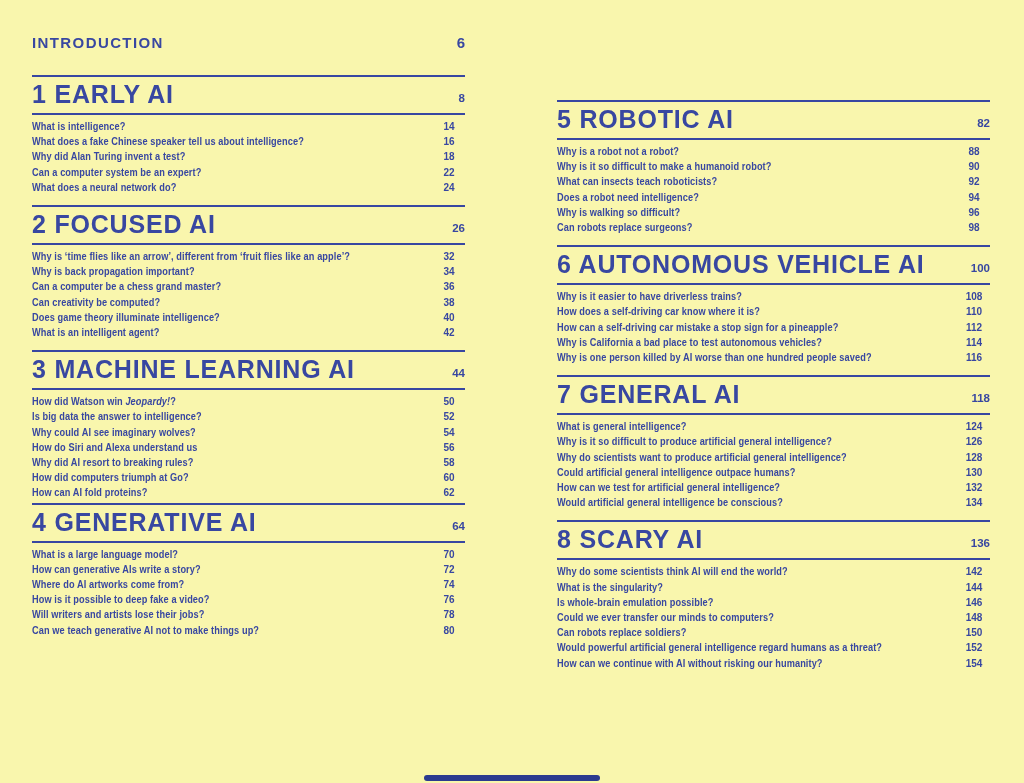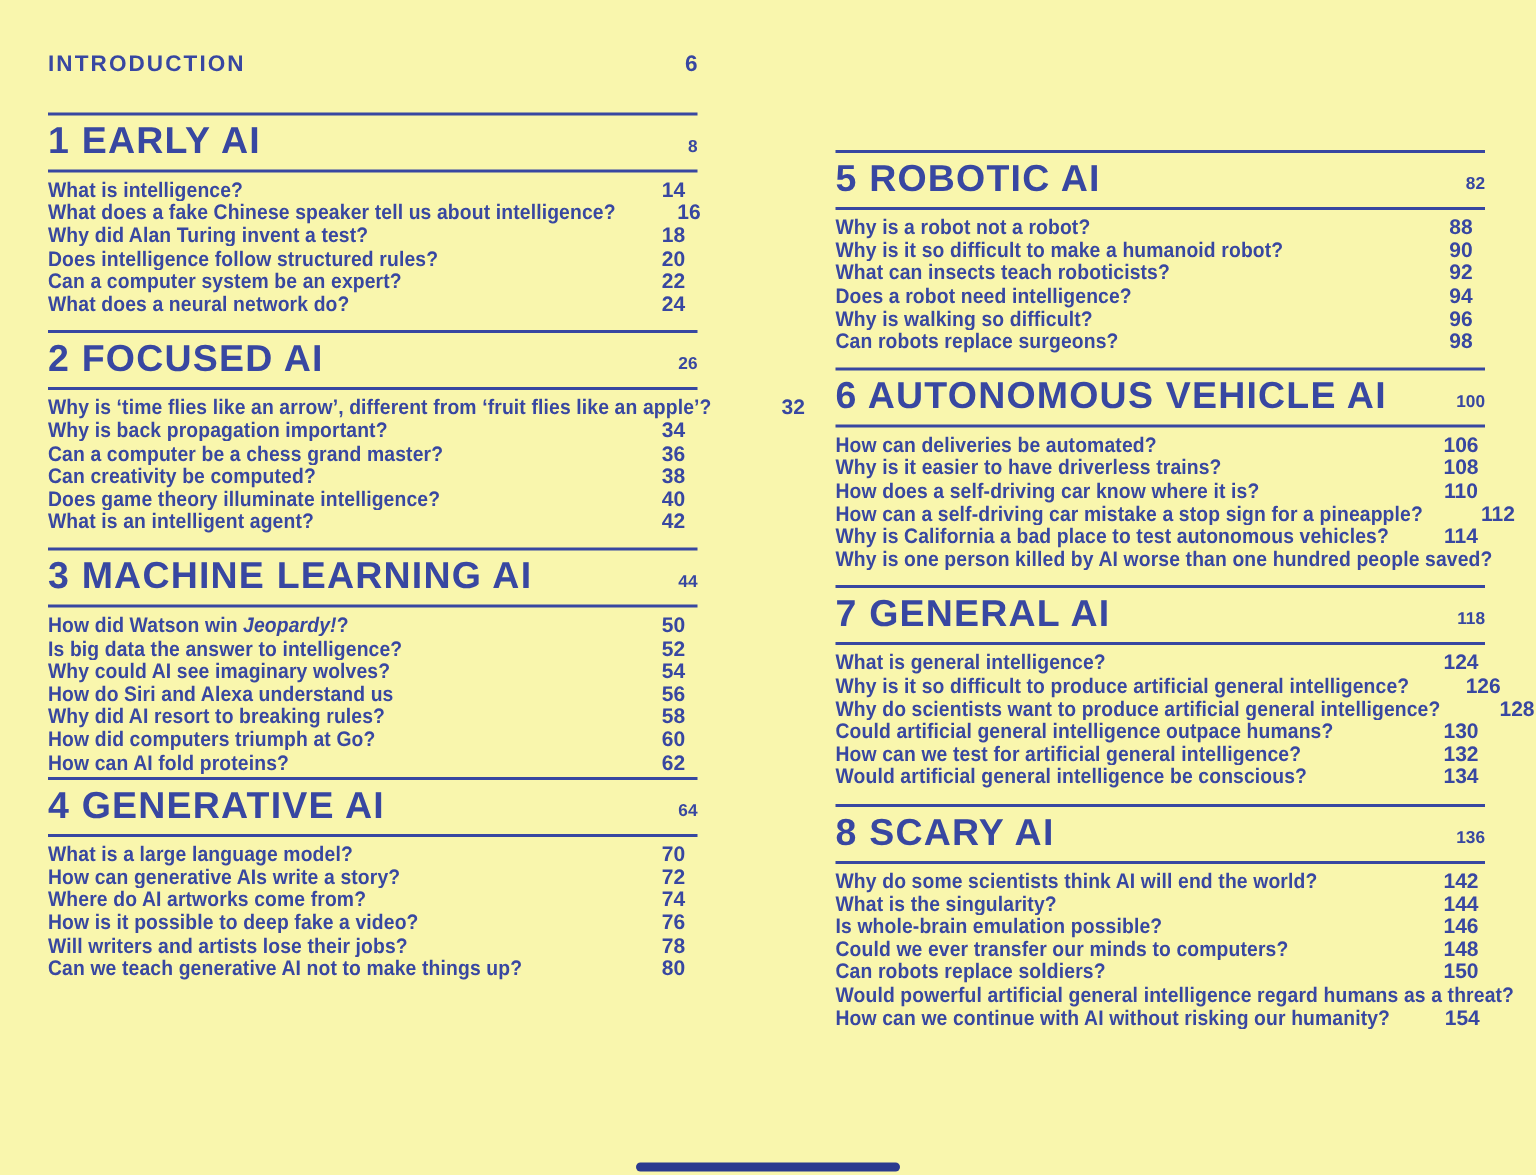--- a/index.html
+++ b/index.html
@@ -40,21 +40,21 @@
   .section-title {
     font-size:25px; line-height:28px; letter-spacing:0.8px;
     white-space:nowrap;
     font-weight:bold;
   }
   .section-page { font-size:11.5px; line-height:12px; padding-bottom:4px; }
 
   .items { padding:4px 0 2px; }
   .item {
     display:flex; justify-content:space-between;
-    font-size:14px; line-height:15.2px;
+    font-size:10px; line-height:15.2px;
     cursor:pointer;
   }
   .item-label { flex:1; white-space:nowrap; overflow:visible; }
   .item-label-inner { display:inline-block; transform:scaleX(0.92); transform-origin:0 50%; letter-spacing:0.1px; }
   .item-label-inner i { font-style:italic; }
   .item-page { min-width:32px; text-align:center; }
 
   .backmatter { margin-top:40px; }
   .backmatter .item-label-inner { letter-spacing:1.2px; }
   .backmatter .item { line-height:15.5px; }
@@ -92,24 +92,20 @@
           </div>
           <div class="item">
             <span class="item-label"><span class="item-label-inner">What does a fake Chinese speaker tell us about intelligence?</span></span>
             <span class="item-page">16</span>
           </div>
           <div class="item">
             <span class="item-label"><span class="item-label-inner">Why did Alan Turing invent a test?</span></span>
             <span class="item-page">18</span>
           </div>
           <div class="item">
-            <span class="item-label"><span class="item-label-inner">Does intelligence follow structured rules?</span></span>
-            <span class="item-page">20</span>
-          </div>
-          <div class="item">
             <span class="item-label"><span class="item-label-inner">Can a computer system be an expert?</span></span>
             <span class="item-page">22</span>
           </div>
           <div class="item">
             <span class="item-label"><span class="item-label-inner">What does a neural network do?</span></span>
             <span class="item-page">24</span>
           </div>
         </div>
       </section>
       <section class="section">
@@ -259,24 +255,20 @@
       </section>
       <section class="section">
         <div class="rule"></div>
         <div class="heading-row">
           <h2 class="section-title">6 AUTONOMOUS VEHICLE AI</h2>
           <span class="section-page">100</span>
         </div>
         <div class="rule"></div>
         <div class="items">
           <div class="item">
-            <span class="item-label"><span class="item-label-inner">How can deliveries be automated?</span></span>
-            <span class="item-page">106</span>
-          </div>
-          <div class="item">
             <span class="item-label"><span class="item-label-inner">Why is it easier to have driverless trains?</span></span>
             <span class="item-page">108</span>
           </div>
           <div class="item">
             <span class="item-label"><span class="item-label-inner">How does a self-driving car know where it is?</span></span>
             <span class="item-page">110</span>
           </div>
           <div class="item">
             <span class="item-label"><span class="item-label-inner">How can a self-driving car mistake a stop sign for a pineapple?</span></span>
             <span class="item-page">112</span>

